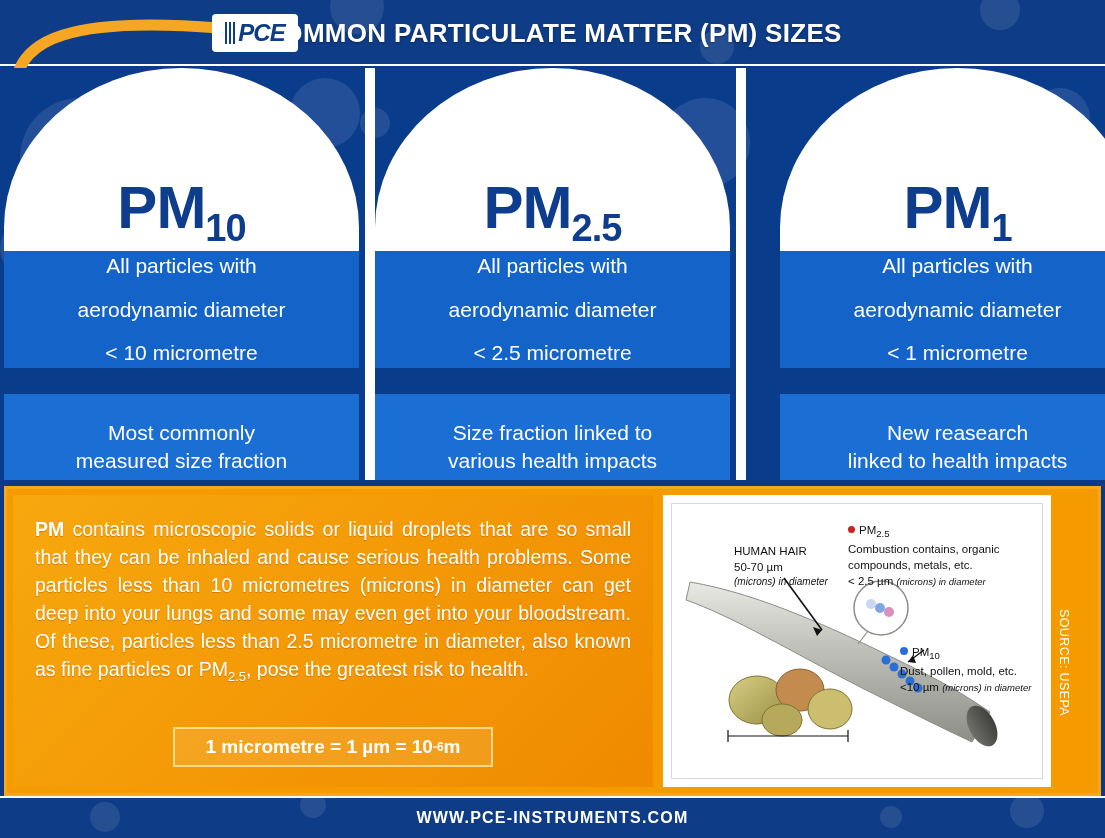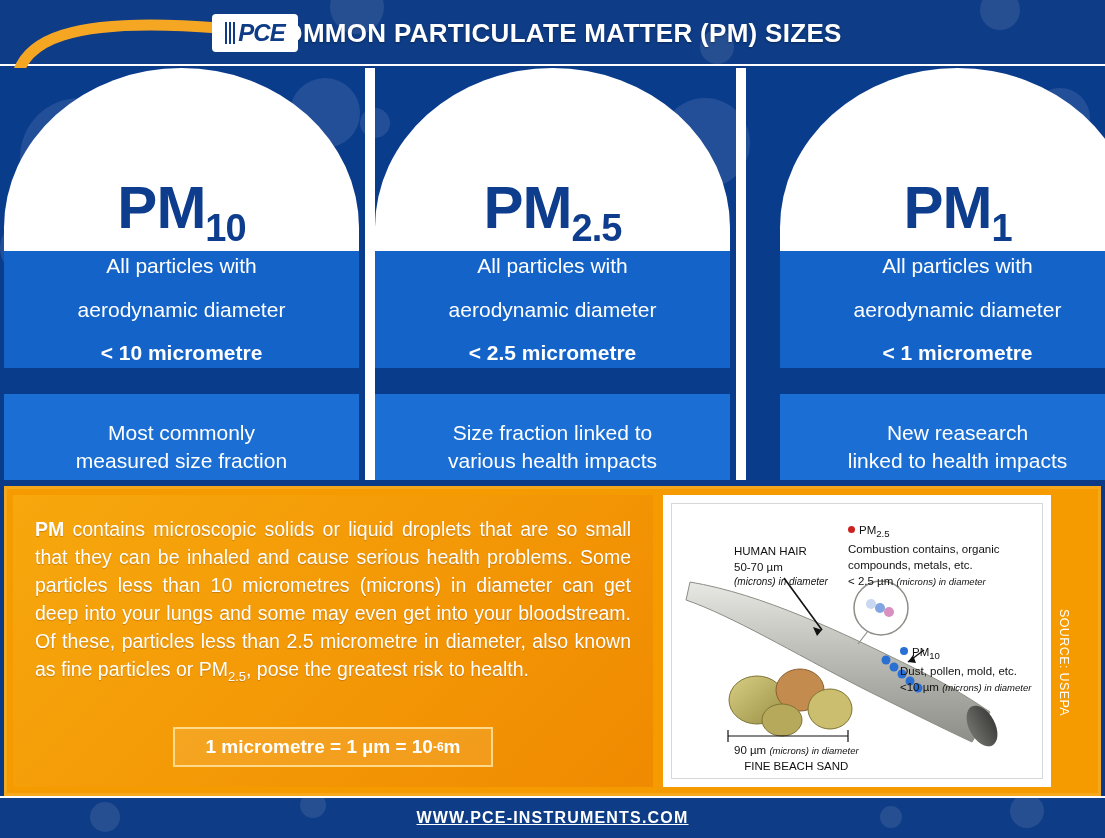--- a/index.html
+++ b/index.html
@@ -76,21 +76,21 @@
     letter-spacing: -1px;
   }
   .dome .pmlabel sub { font-size: 38px; }
 
   .band-mid {
     position: absolute; left: 0; top: 183px; width: 355px; height: 117px;
     background: #1463c8;
     display: flex; flex-direction: column; align-items: center; justify-content: center;
     color: #ffffff; font-size: 21px; line-height: 1.32; text-align: center; gap: 16px;
   }
-  .band-mid .bold { font-weight: bold; }
+  .band-mid .bold { font-weight: normal; }
   .band-sep {
     position: absolute; left: 0; top: 300px; width: 355px; height: 6px;
     background: #0a3c8c;
   }
   .band-bot {
     position: absolute; left: 0; top: 306px; width: 355px; height: 106px;
     background: #1b6fd4;
     display: flex; flex-direction: column; align-items: center; justify-content: center;
     color: #ffffff; font-size: 21px; line-height: 1.35; text-align: center; margin-top: 20px;
   }
@@ -163,21 +163,20 @@
   .dot-blue { display:inline-block; width:8px; height:8px; border-radius:50%; background:#2a6fd4; margin-right:4px; vertical-align:1px;}
 
   
   #footer {
     position: absolute; left: 0; top: 796px; width: 1105px; height: 42px;
     background: #0e3c86;
     display: flex; align-items: center; justify-content: center;
     color: #ffffff; font-size: 16px; font-weight: bold; letter-spacing: 1.2px;
     border-top: 2px solid #ffffff;
     overflow: hidden;
-    text-decoration: underline;
   }
   #footer .lbl { position: relative; z-index: 2; }
 </style>
 </head>
 <body>
 
 <div id="page">
 
   <div id="header">
     <div class="bubbles">
@@ -351,26 +350,20 @@
           <div class="fig-txt pm10-label">
             <div>
               <span class="dot-blue"></span><span>PM</span><sub>10</sub>
             </div>
             <div>Dust, pollen, mold, etc.</div>
             <div>
               <span>&lt;10 µm</span> <span class="it">(microns) in diameter</span>
             </div>
           </div>
 
-          <div class="fig-txt sand-label">
-            <div>
-              <span>90 µm</span> <span class="it">(microns) in diameter</span>
-            </div>
-            <div>FINE BEACH SAND</div>
-          </div>
         </div>
       </div>
 
       <div id="source-wrap">
         <span>SOURCE: USEPA</span>
       </div>
     </div>
   </div>
 
   <div id="footer">

